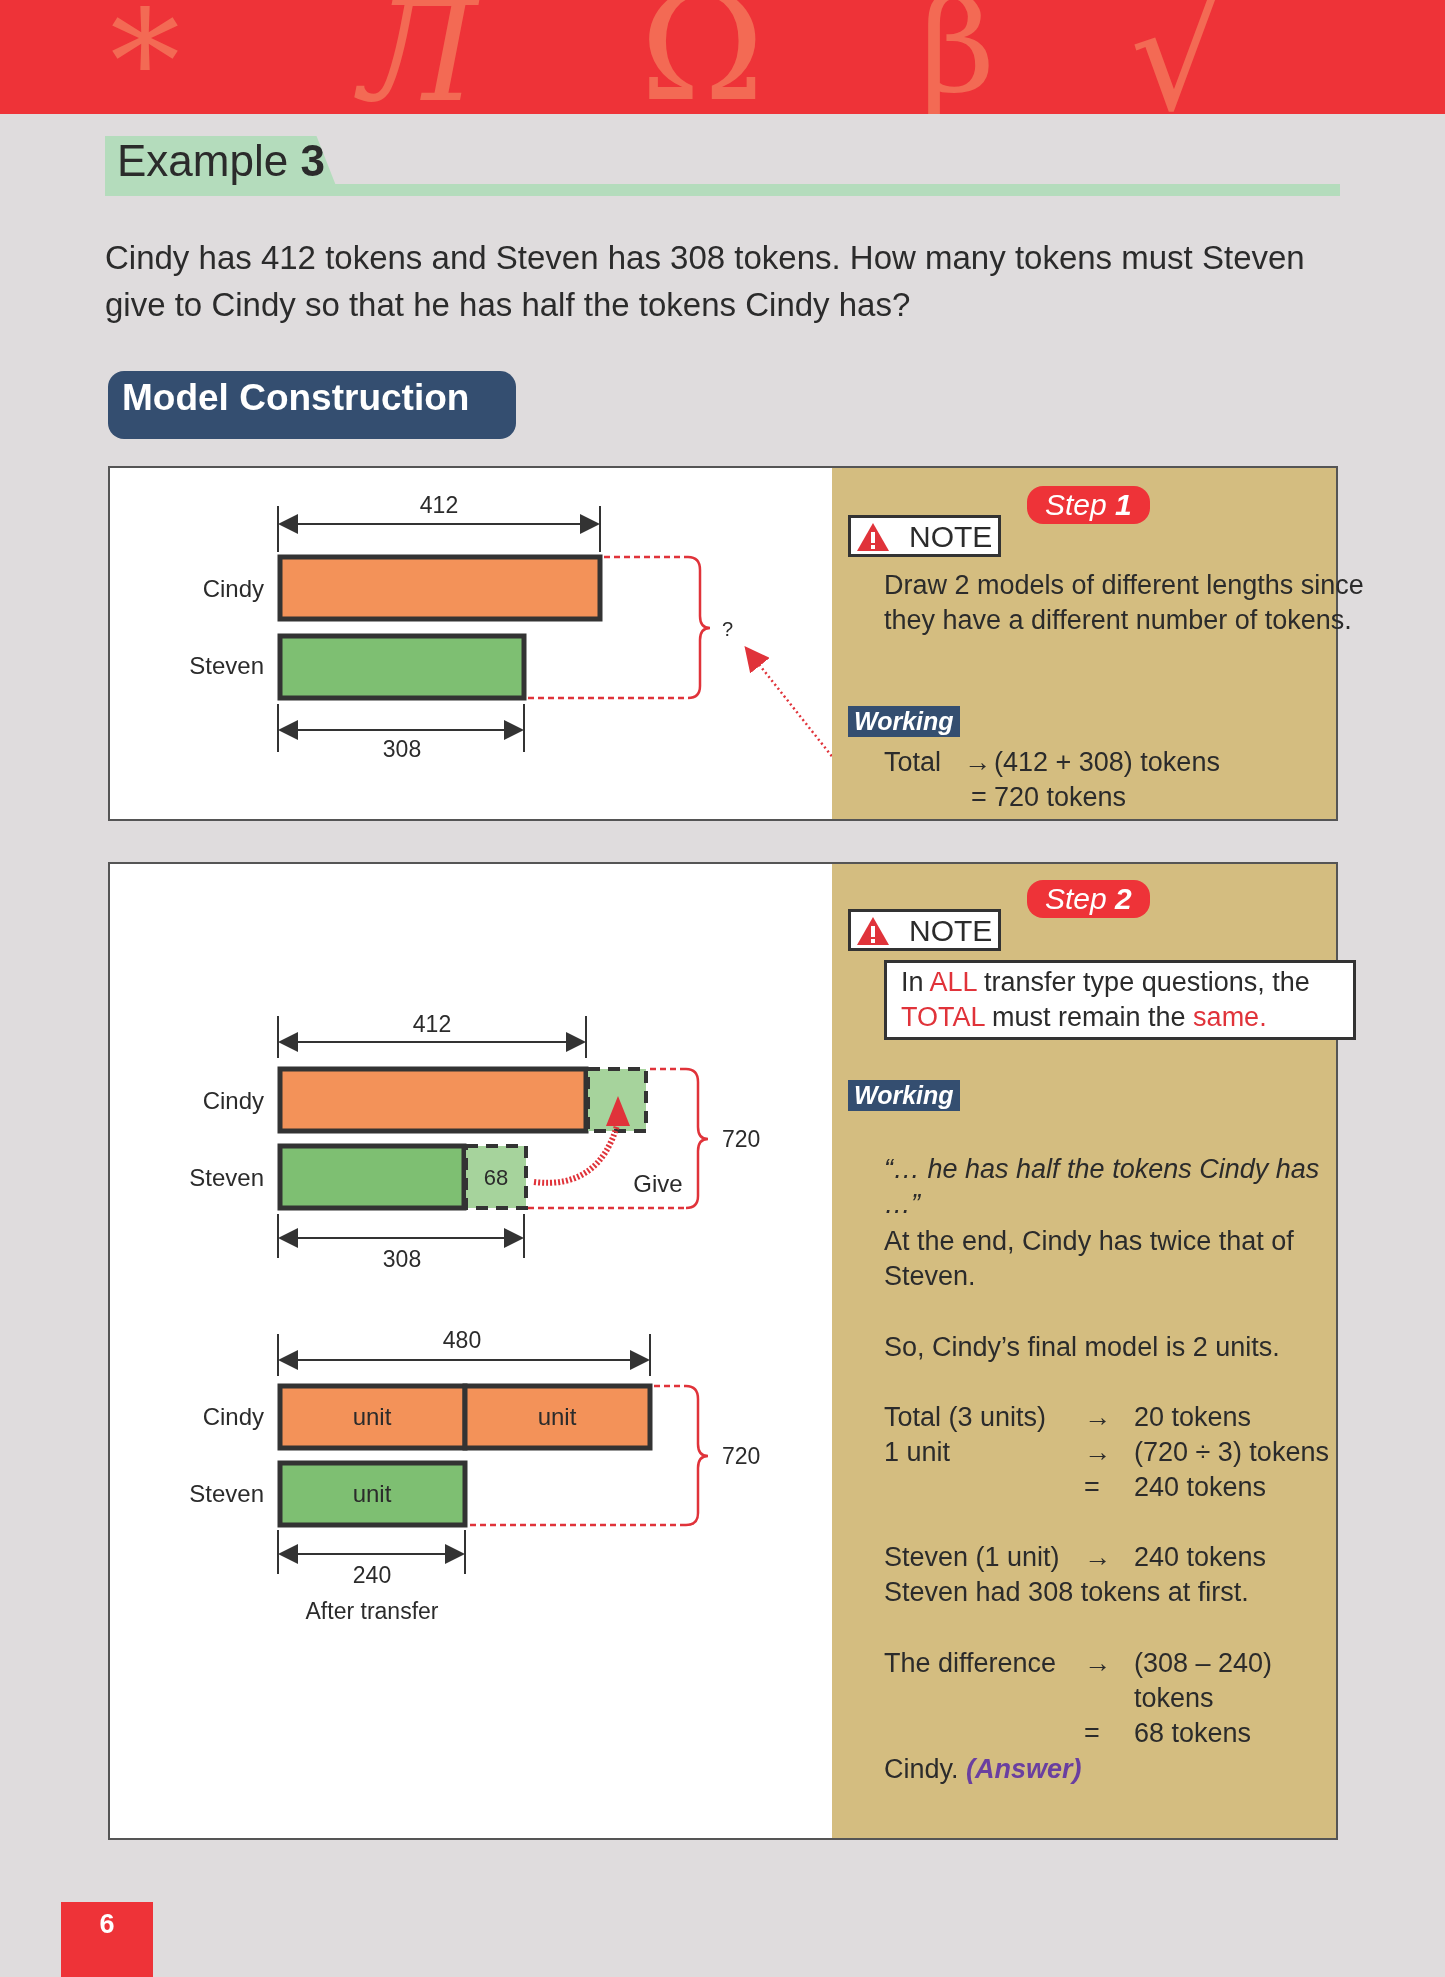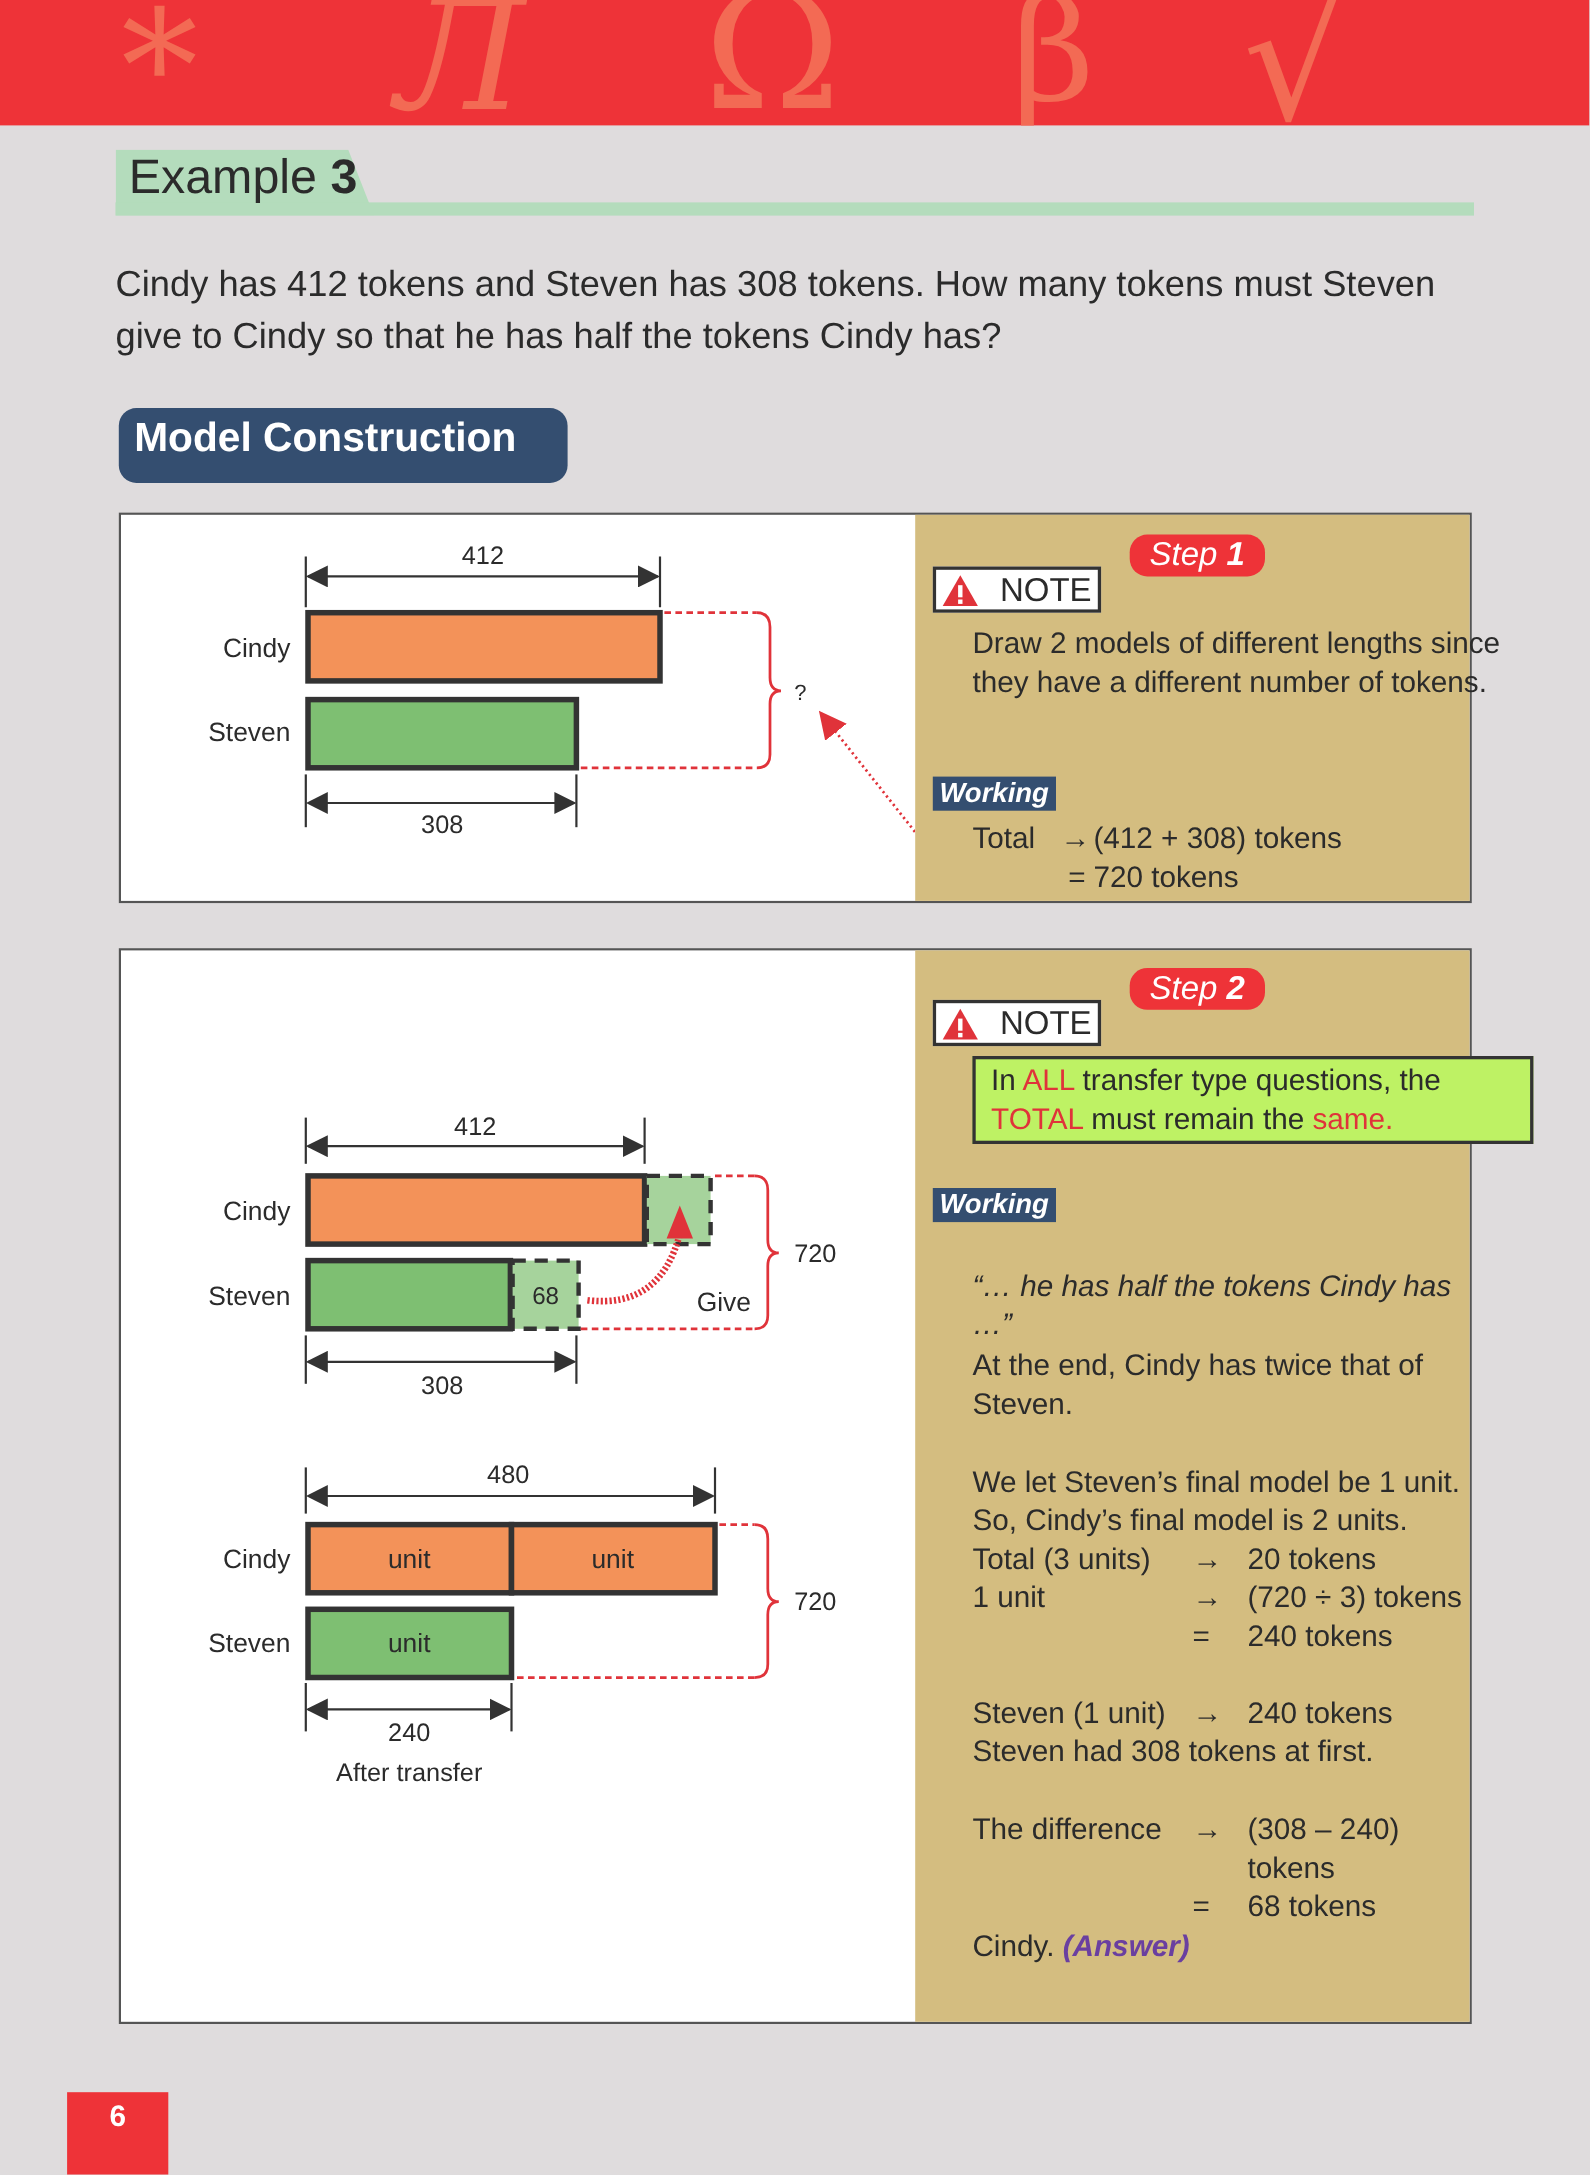--- a/index.html
+++ b/index.html
@@ -160,28 +160,27 @@
       <span>Step</span> <b>2</b>
     </div>
     <div class="note-box" style="left:16px;top:45px;">
       <svg width="36" height="32" viewBox="0 0 36 32">
           <path d="M18,2 L34,30 L2,30 Z" fill="#e0333a"></path>
           <rect x="16" y="11" width="4" height="11" fill="#fff"></rect>
           <rect x="16" y="24" width="4" height="4" fill="#fff"></rect>
         </svg>
       <span>NOTE</span>
     </div>
-    <div class="txt" style="left:16px;top:96px;width:510px;background:#bef264;border:3px solid #333;padding:2px 14px;">
+    <div class="txt" style="left:16px;top:96px;width:472px;background:#ffffff;border:3px solid #333;padding:2px 14px;">
       <span>In </span><span class="red">ALL</span><span> transfer type questions, the </span><span class="red">TOTAL</span><span> must remain the </span><span class="red">same.</span>
     </div>
     <div class="working" style="left:16px;top:216px;">Working</div>
     <div class="txt" style="left:16px;top:360px;width:440px;">At the end, Cindy has twice that of Steven.</div>
     <div class="txt" style="left:16px;top:288px;font-style:italic;">“… he has half the tokens Cindy has …”</div>
     <div class="txt" style="left:16px;top:466px;">
-      <div>We let Steven’s final model be 1 unit.</div>
       <div>So, Cindy’s final model is 2 units.</div>
     </div>
     <div class="txt grid" style="left:16px;top:536px;">
       <span>Total (3 units)</span>
         <span>→</span>
         <span>20 tokens</span>
       <span>1 unit</span>
         <span>→</span>
         <span>(720 ÷ 3) tokens</span>
       <span></span>

